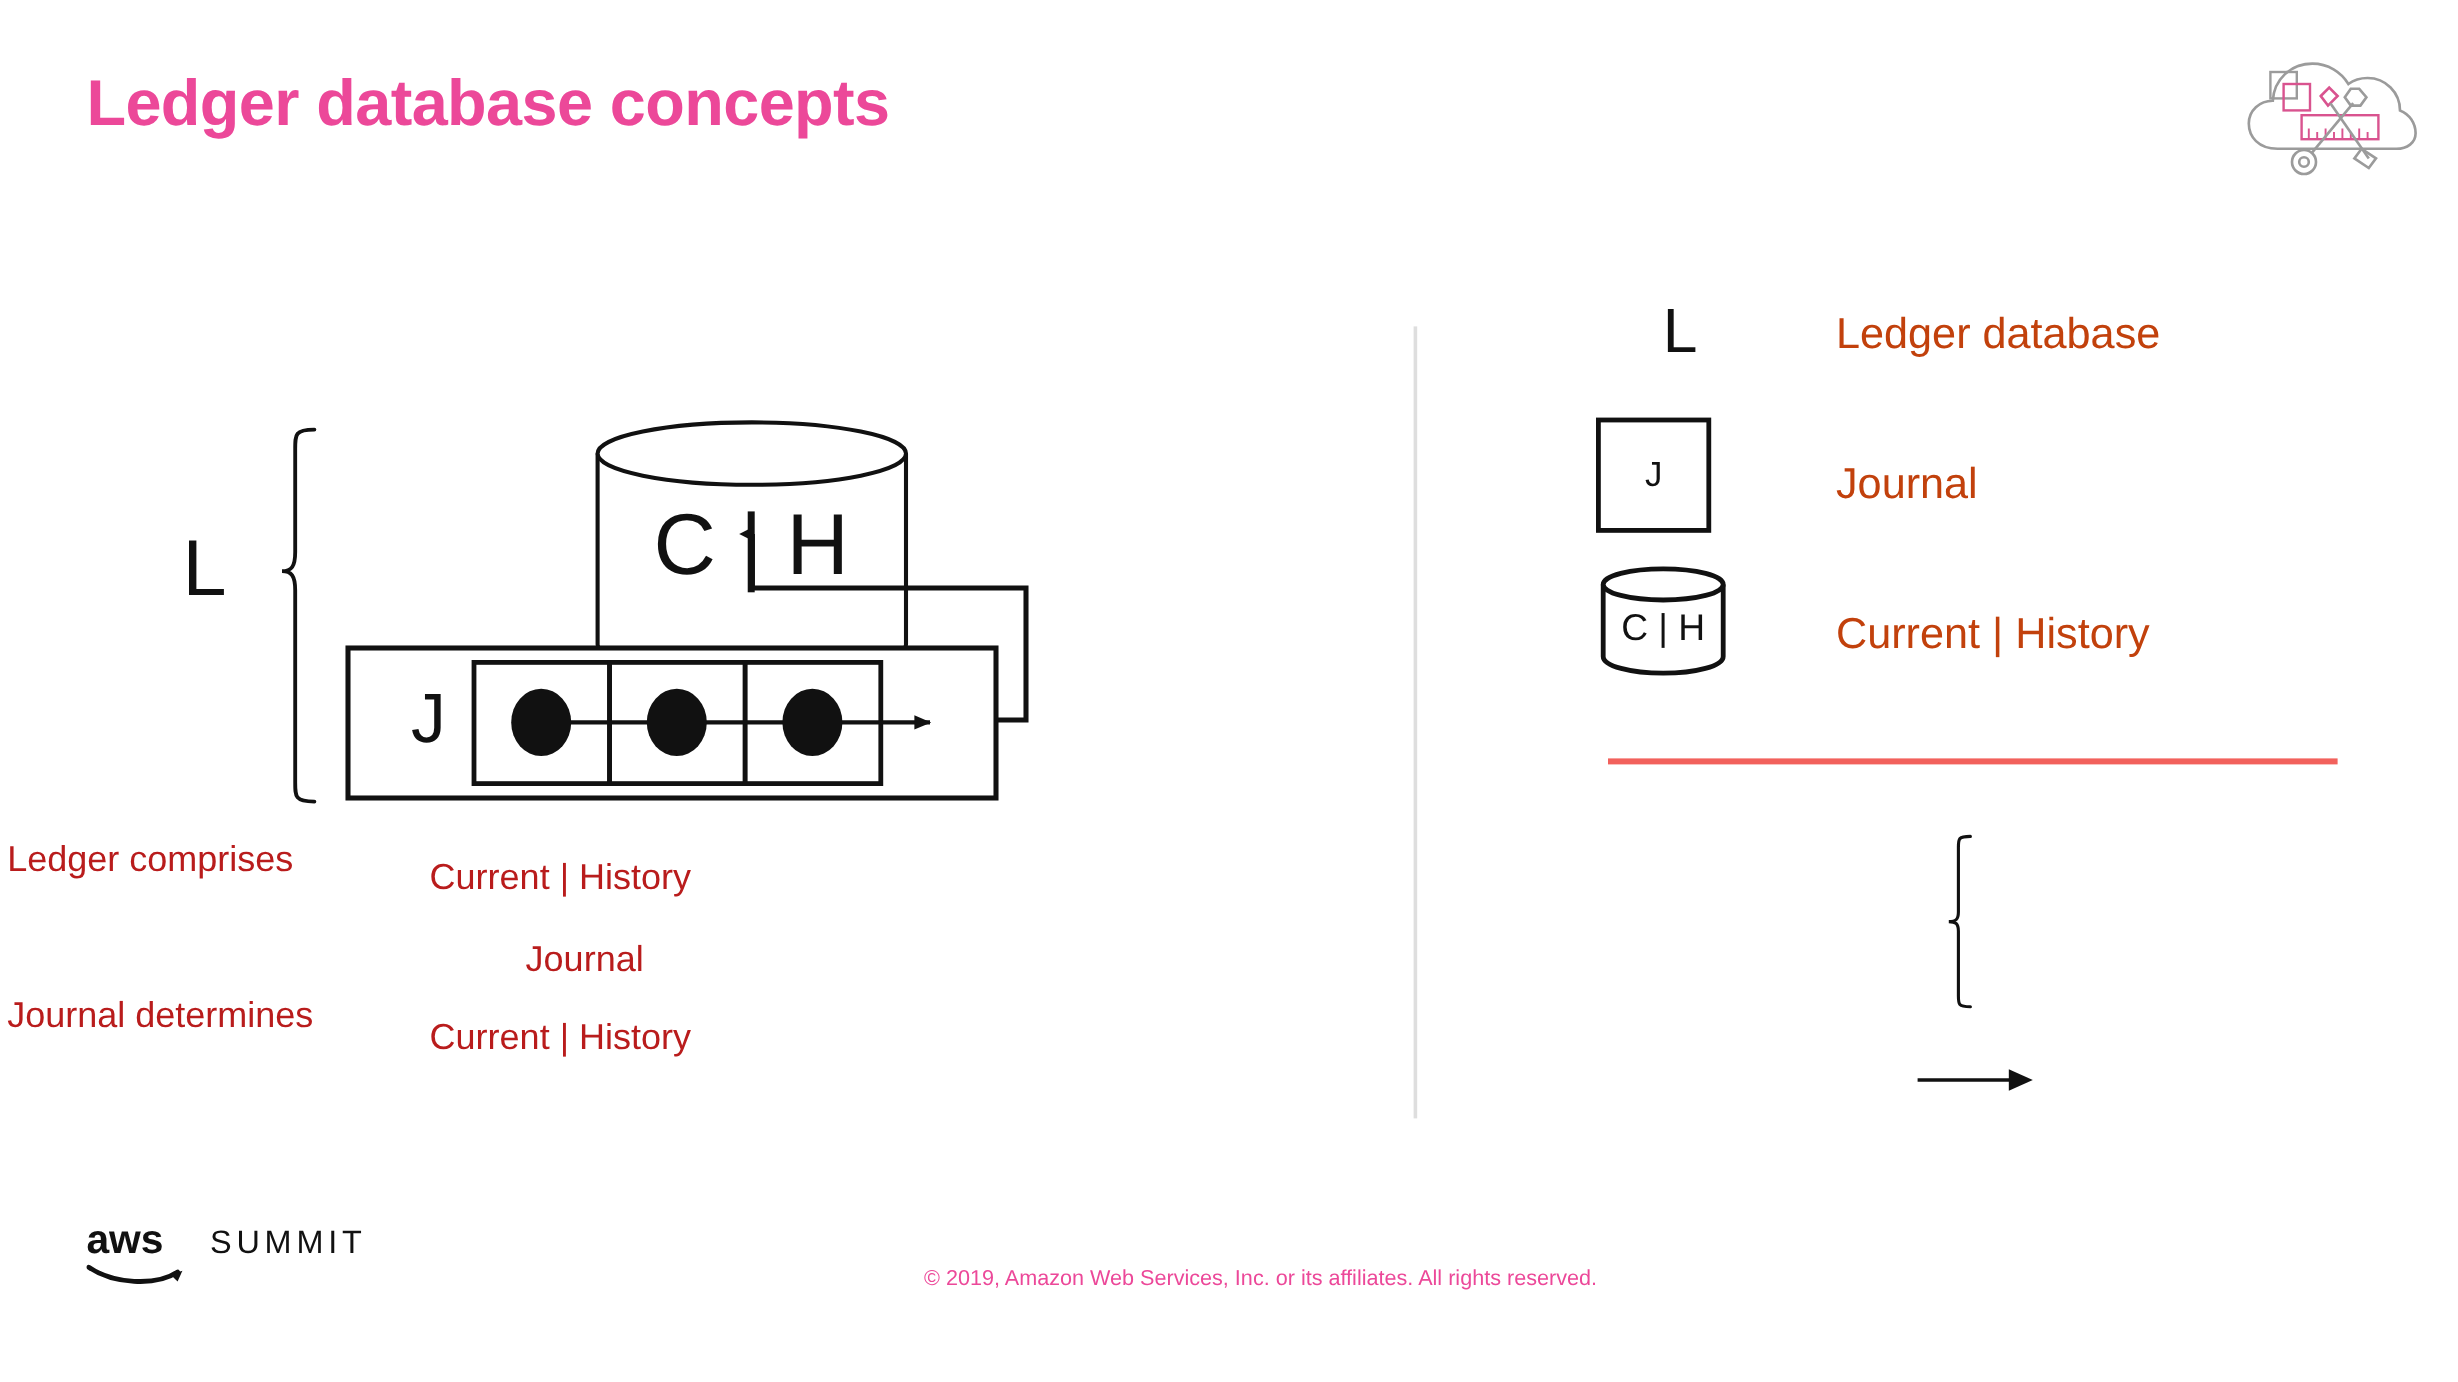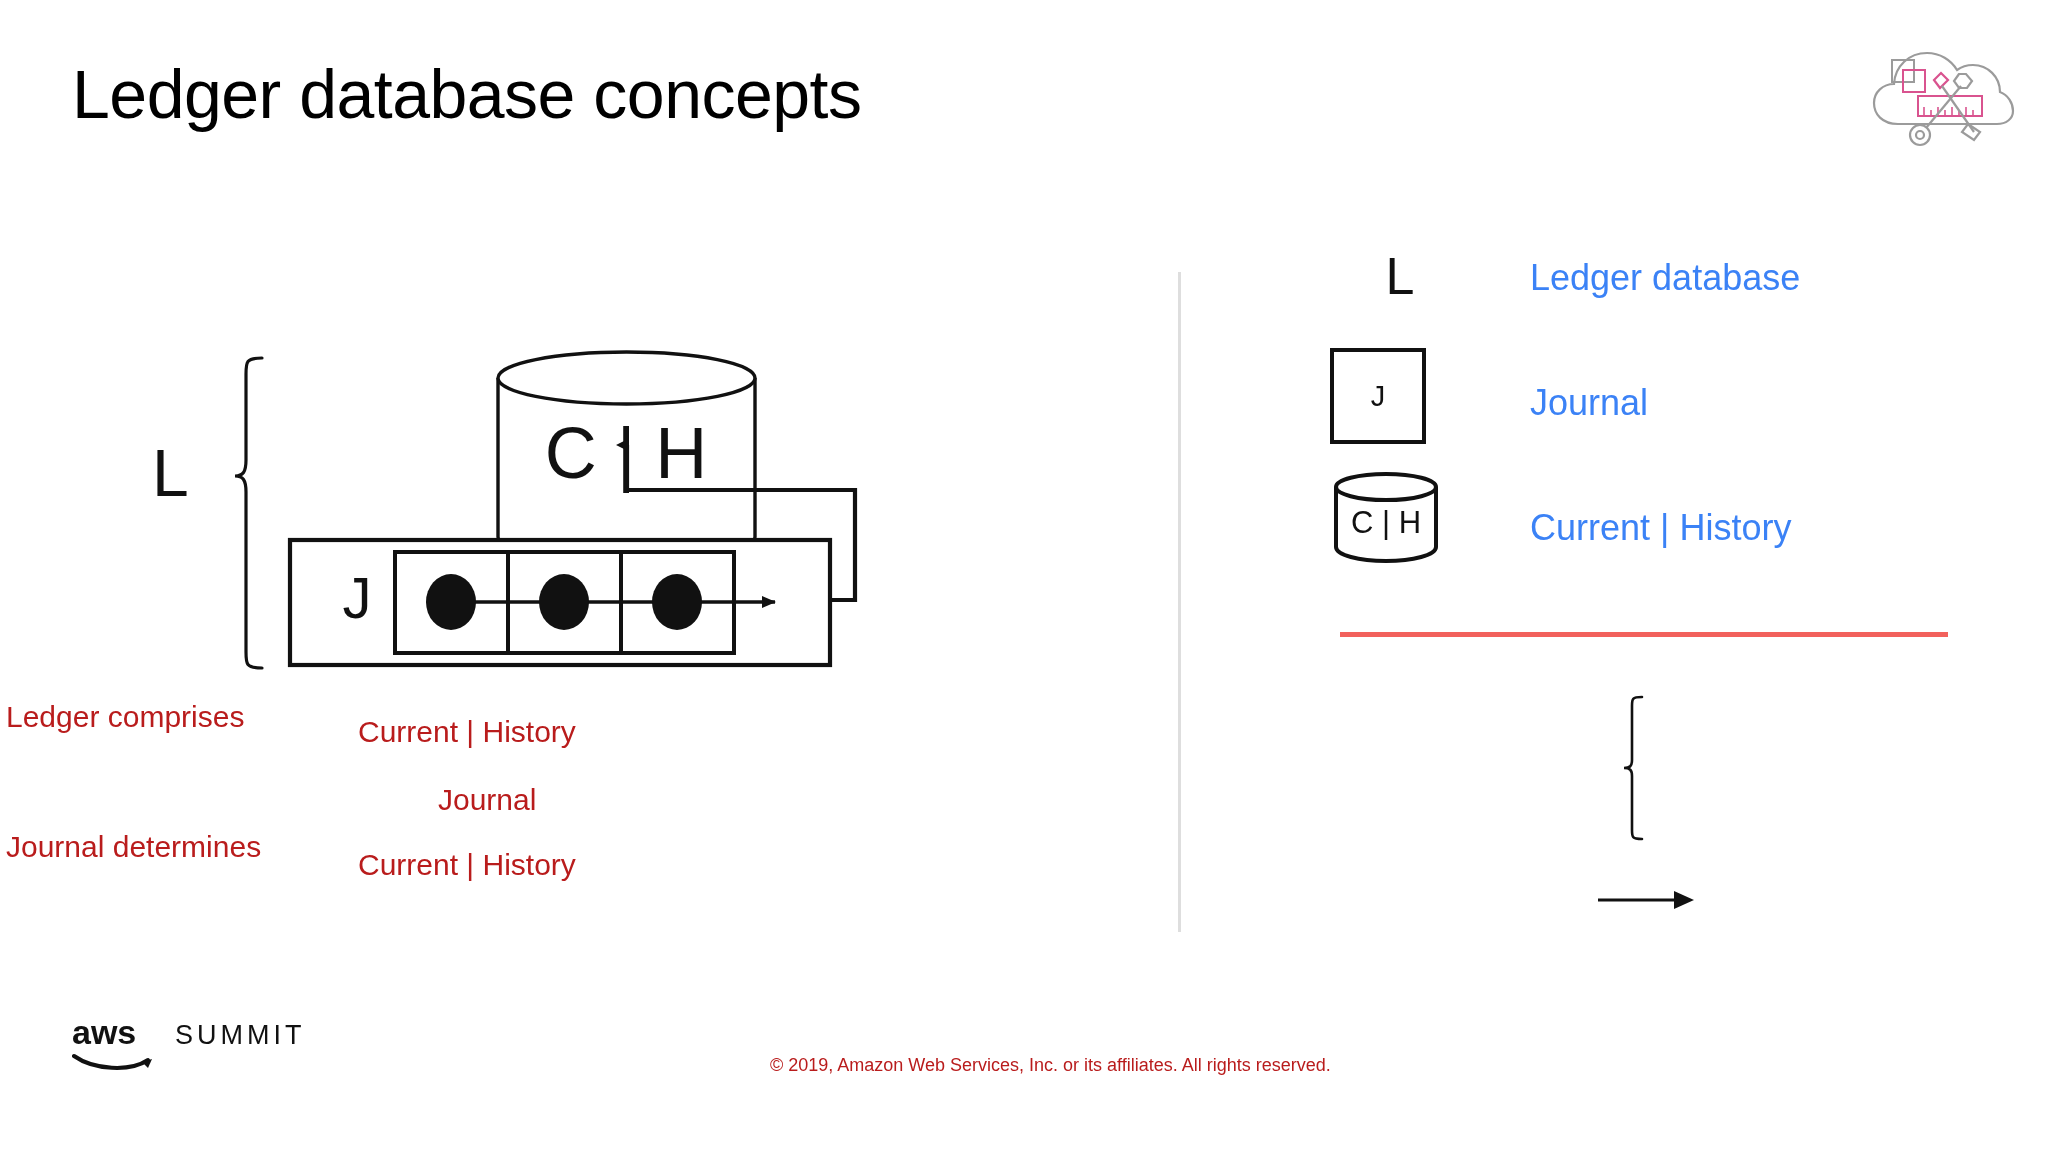--- a/index.html
+++ b/index.html
@@ -14,24 +14,24 @@
     overflow: hidden;
     font-family: "Liberation Sans", sans-serif;
     color: #111111;
   }
 
   
   #slide-title {
     position: absolute;
     left: 72px;
     top: 55px;
-    font-size: 68px;
-    font-weight: 400;
+    font-size: 54px;
+    font-weight: 700;
     letter-spacing: -0.5px;
-    color: #000000;
+    color: #ec4899;
     white-space: nowrap;
   }
 
   
   #corner-logo {
     position: absolute;
     left: 1862px;
     top: 28px;
     width: 160px;
     height: 125px;
@@ -74,21 +74,21 @@
     width: 140px;
     height: 122px;
   }
   .legend-label {
     position: absolute;
     left: 200px;
     top: 50%;
     transform: translateY(-50%);
     font-size: 36px;
     white-space: nowrap;
-    color: #3b82f6;
+    color: #c2410c;
   }
   .symbol-letter {
     position: absolute;
     left: 0;
     top: 0;
     width: 140px;
     height: 122px;
     display: flex;
     align-items: center;
     justify-content: center;
@@ -138,21 +138,21 @@
     left: 72px;
     top: 1014px;
     width: 240px;
     height: 62px;
   }
   #copyright {
     position: absolute;
     left: 770px;
     top: 1055px;
     font-size: 18px;
-    color: #b91c1c;
+    color: #ec4899;
     white-space: nowrap;
   }
 </style>
 </head>
 <body>
 
 <div id="slide-title">Ledger database concepts</div>
 
 <div id="corner-logo">
   <svg width="160" height="125" viewBox="0 0 160 125" xmlns="http://www.w3.org/2000/svg">

